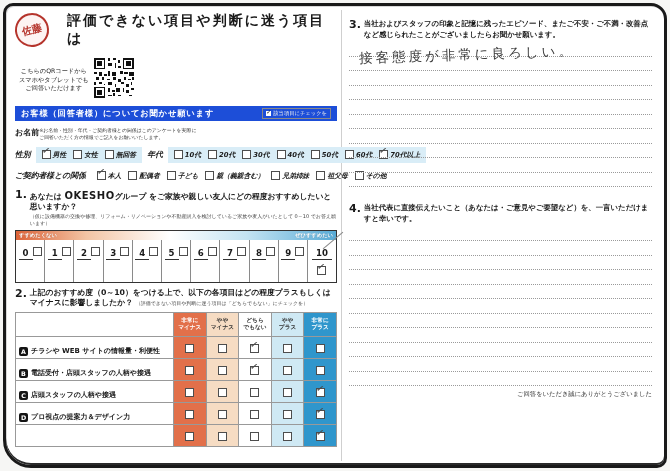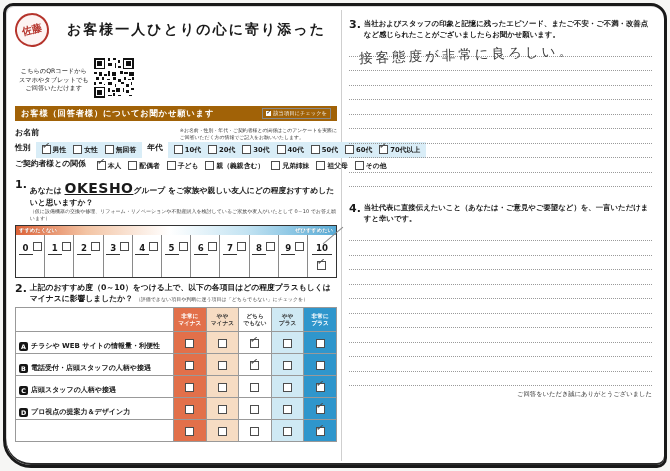--- a/index.html
+++ b/index.html
@@ -15,43 +15,43 @@
   .title{font-size:14px;font-weight:bold;letter-spacing:2px;margin-left:18px;}
 
   .intro-block{display:flex;margin-top:3px;}
   .intro-left{width:216px;flex:none;}
   .intro-text{font-size:6.3px;line-height:1.32;white-space:pre-line;color:#222;}
   .time-badge{display:inline-block;border:1px solid #3a3a3a;font-size:6.8px;font-weight:bold;padding:2px 8px;margin-top:3px;background:#fff;}
   .qr-wrap{display:flex;align-items:center;margin-left:4px;margin-top:6px;}
   .qr-caption{font-size:6.2px;line-height:1.45;white-space:pre-line;text-align:center;color:#222;}
   .qr-box{margin-left:5px;flex:none;}
 
-  .bar{height:15px;background:#a16207;color:#fff;display:flex;align-items:center;justify-content:space-between;padding:0 6px;margin-top:4px;}
+  .bar{height:15px;background:#1d4ed8;color:#fff;display:flex;align-items:center;justify-content:space-between;padding:0 6px;margin-top:4px;}
   .bar-title{font-size:8.3px;font-weight:bold;letter-spacing:0.8px;}
   .bar-badge{display:flex;align-items:center;gap:2px;font-size:5.3px;border:1px solid #8a8a8a;padding:1px 3px;color:#eee;}
   .badge-box{width:5px;height:5px;background:#fff;position:relative;flex:none;}
   .badge-box::after{content:"✓";position:absolute;left:0px;top:-3px;font-size:6px;color:#111;}
 
-  .name-row{display:flex;justify-content:space-between;align-items:flex-start;margin-top:6px;}
+  .name-row{display:flex;justify-content:flex-start;align-items:flex-start;margin-top:6px;}
   .name-label{font-size:8px;font-weight:bold;}
   .name-note{font-size:4.9px;color:#333;text-align:left;white-space:pre-line;line-height:1.5;}
 
-  .sel-row{display:flex;gap:5px;}
+  .sel-row{display:flex;align-items:center;margin-top:5px;gap:5px;font-style:italic;}
   .sel-label{font-size:7.8px;font-weight:bold;flex:none;}
   .cb-group{display:flex;align-items:center;gap:7px;padding:3px 6px;}
   .cb-group.blue{background:#d9edf7;}
   .cb-item{display:flex;align-items:center;gap:2px;}
   .cb{width:7px;height:7px;border:1px solid #4d4d4d;background:#fff;display:inline-block;position:relative;flex:none;}
   .cb.checked::after{content:"✓";position:absolute;left:-1px;top:-6px;font-size:10px;font-weight:bold;color:#4a4a4a;transform:rotate(9deg);}
   .cb-label{font-size:6.8px;font-weight:bold;white-space:nowrap;}
 
   .q-head{display:flex;margin-top:5px;}
   .q-num{font-size:11px;font-weight:bold;margin-right:3px;line-height:1.1;}
   .q-body{font-size:7.8px;font-weight:bold;line-height:1.35;}
-  .brand{font-size:14px;letter-spacing:0.5px;text-decoration:underline;}
+  .brand{font-size:10px;letter-spacing:0.5px;}
   .q-note{font-size:5px;font-weight:normal;color:#444;display:block;line-height:1.4;}
   .q-note-inline{font-size:5px;font-weight:normal;color:#444;}
 
   .nps{border:1.5px solid #333;margin-top:3px;background:#fff;}
   .nps-grad{height:9px;display:flex;align-items:center;justify-content:space-between;padding:0 3px;background:linear-gradient(90deg,#dd6338,#f3c4a4 22%,#ffffff 48%,#c3e3f2 72%,#58abd6);}
   .nps-grad span{font-size:5.3px;font-weight:bold;color:#fff;text-shadow:0 0 1px rgba(0,0,0,0.25);}
   .nps-cells{display:flex;}
   .nps-cell{flex:1;text-align:center;border-left:1px solid #8a8a8a;padding:1px 0 3px;position:relative;}
   .nps-cell:first-child{border-left:none;}
   .nps-num{font-size:8.6px;font-weight:bold;display:inline-block;border-bottom:1px solid #333;padding:0 4px;line-height:1.15;}
@@ -80,21 +80,21 @@
 
 <div class="frame"></div>
 <div class="divider"></div>
 
 <div class="page-left">
 
   <div class="hdr-row">
     <div class="stamp">
         <span>佐藤</span>
       </div>
-    <div class="title">お客様一人ひとりの心に寄り添った</div>
+    <div class="title">評価できない項目や判断に迷う項目は</div>
   </div>
 
   <div class="intro-block">
     <div class="qr-wrap">
       <div class="qr-caption">こちらのQRコードから
 スマホやタブレットでも
 ご回答いただけます</div>
       <div class="qr-box">
         <svg width="40" height="40" viewBox="0 0 25 25" shape-rendering="crispEdges">
           <rect x="0" y="0" width="25" height="25" fill="#fff"></rect>

